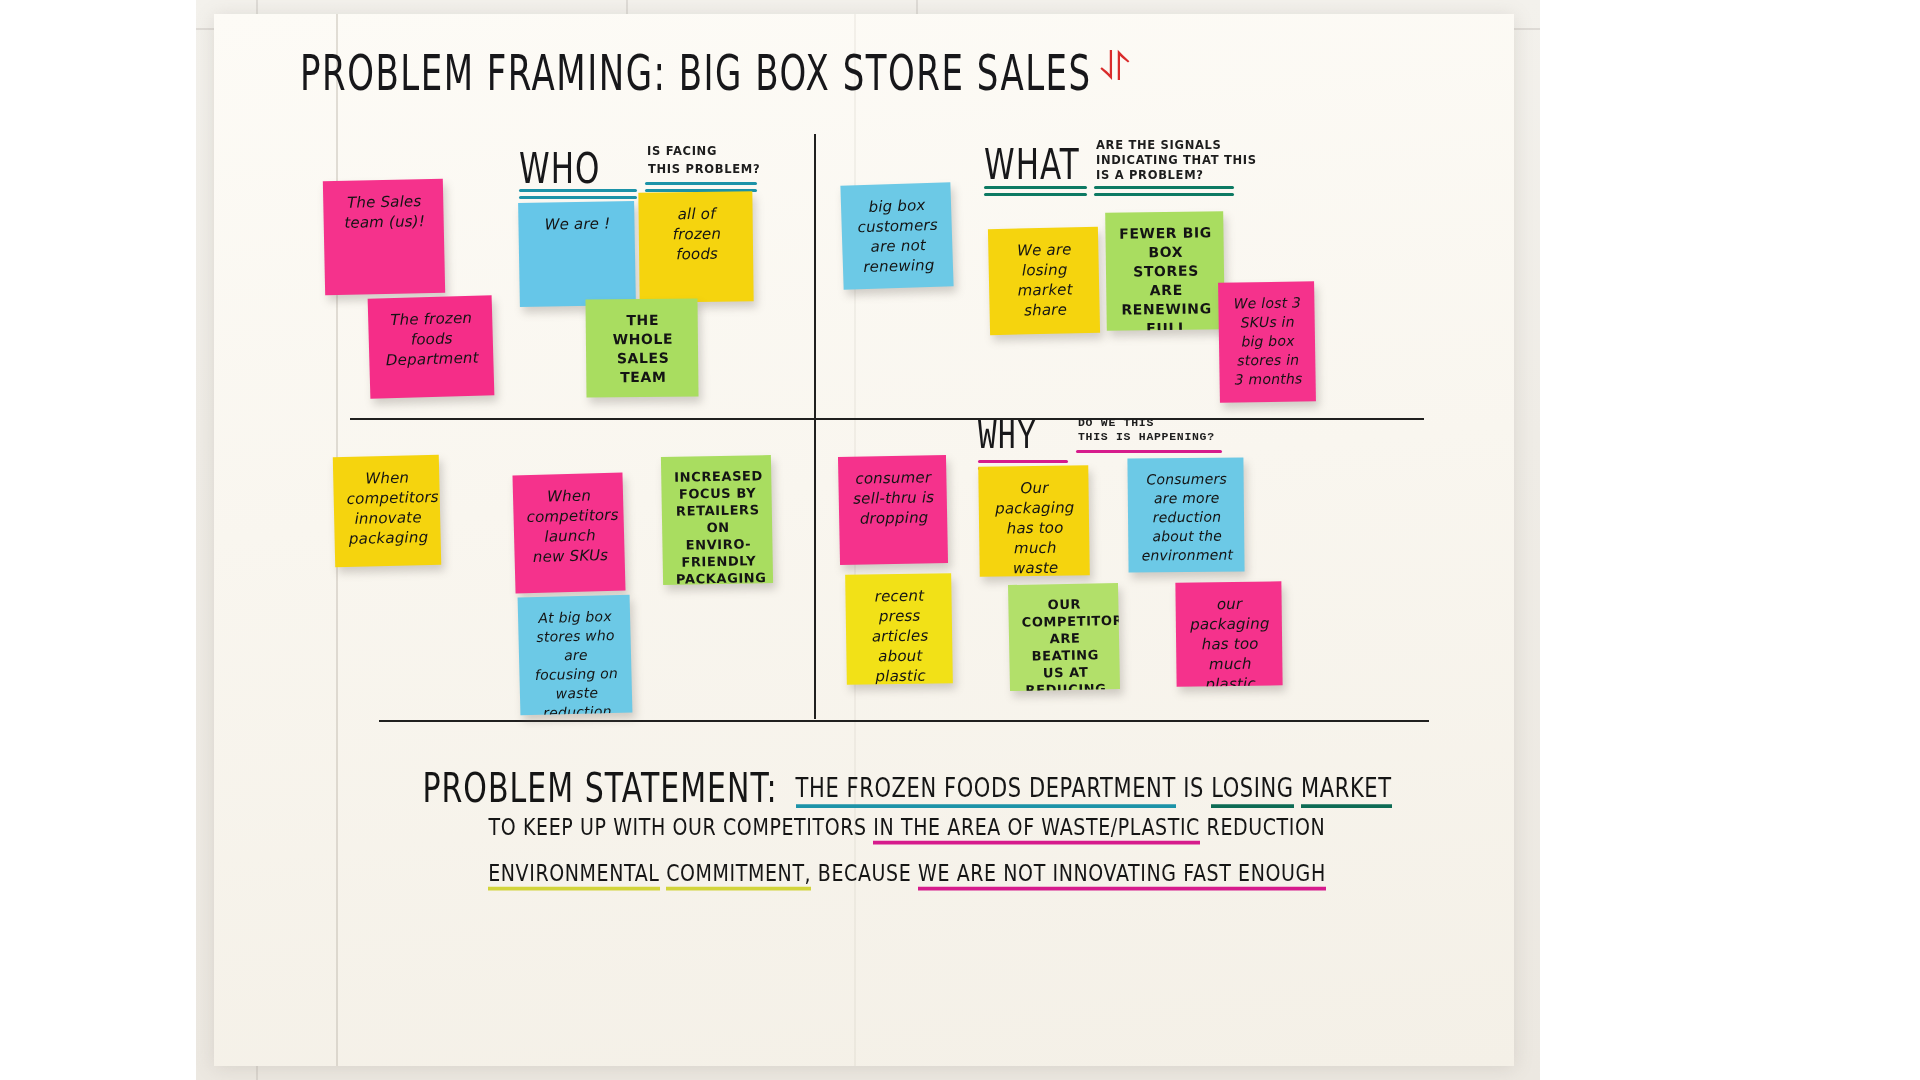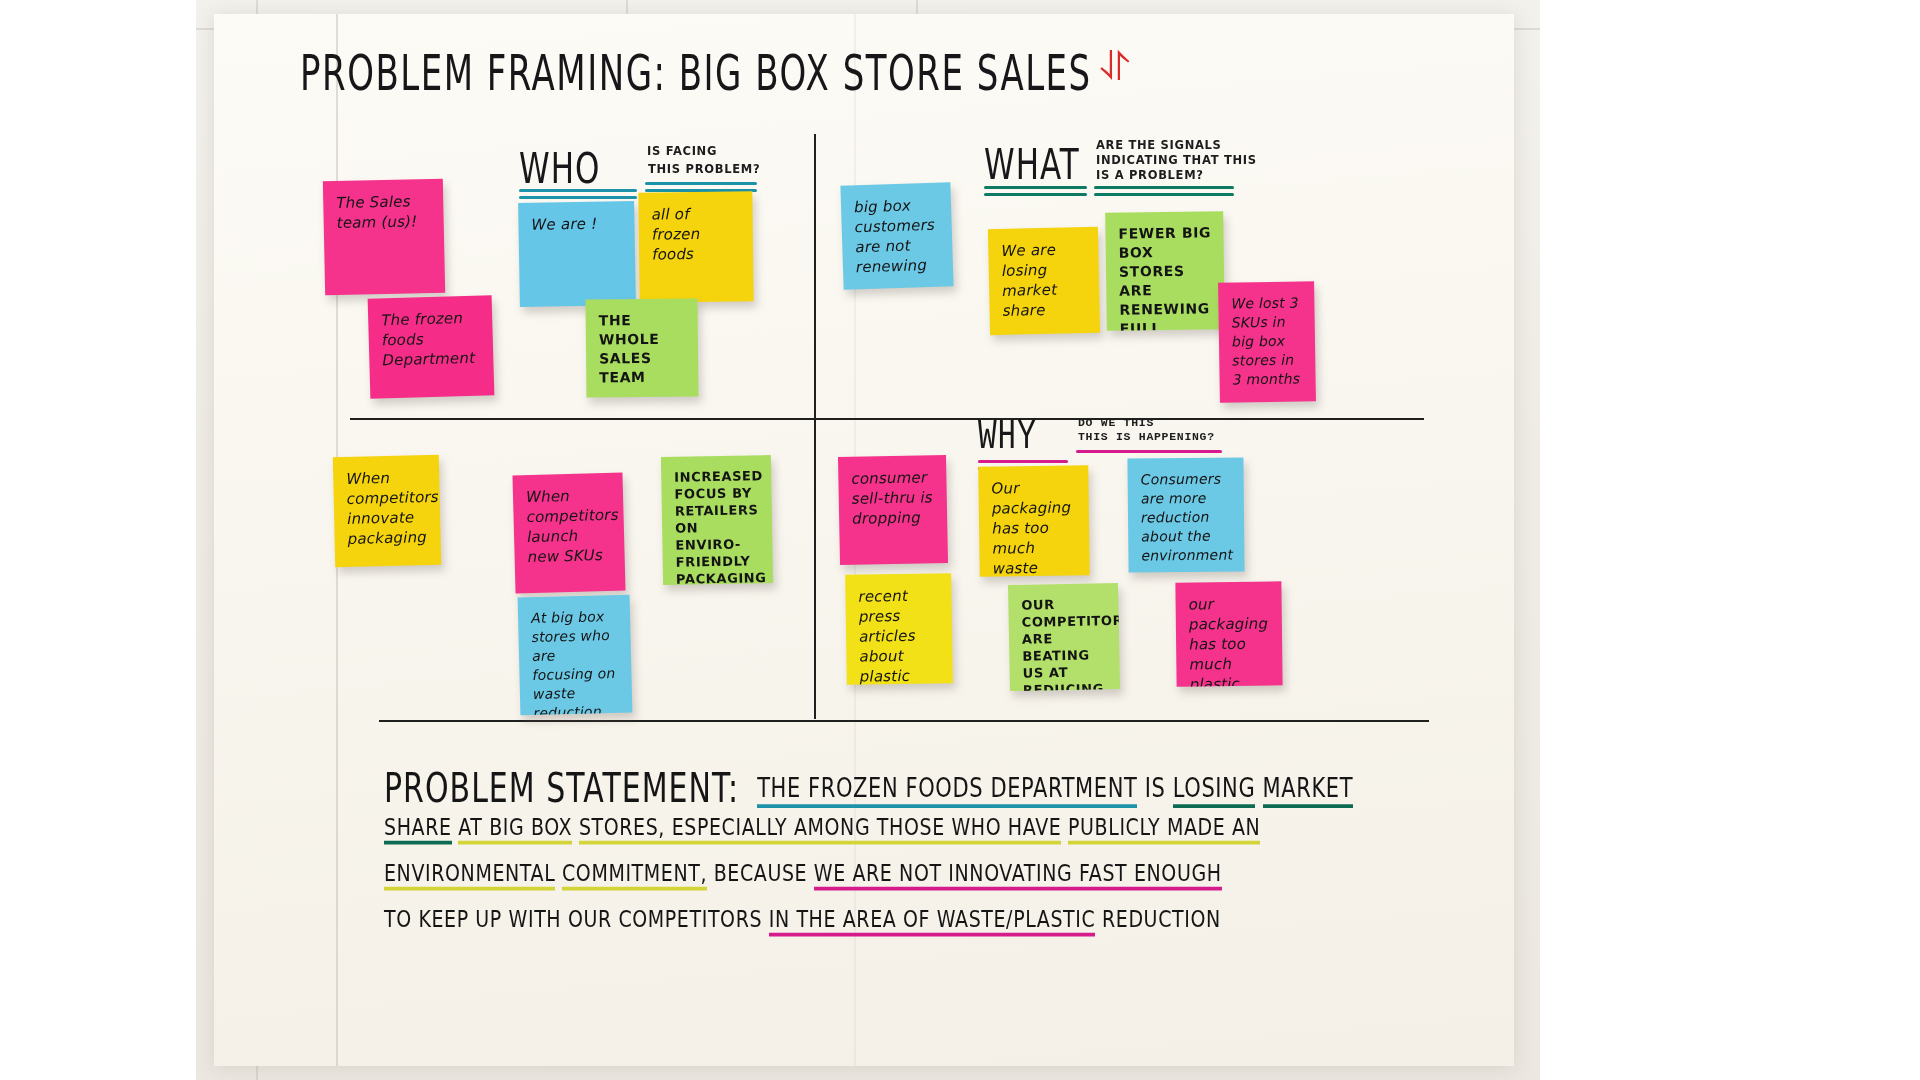--- a/index.html
+++ b/index.html
@@ -1,18 +1,18 @@
 <!DOCTYPE html>
 <html><head>
 <meta charset="utf-8">
 <style>
   html,body{margin:0;padding:0;background:#ffffff;}
   body{width:1920px;height:1080px;overflow:hidden;font-family:"DejaVu Sans",sans-serif;}
 
-  #stage{position:relative;width:1920px;height:1080px;background:#fdba74;}
+  #stage{position:relative;width:1920px;height:1080px;background:#fdba74;text-align:center;}
 
   
   .sidebar-left{position:absolute;left:0;top:0;width:196px;height:1080px;background:#ffffff;}
   .sidebar-right{position:absolute;right:0;top:0;width:380px;height:1080px;background:#ffffff;}
 
   
   .wall{position:absolute;left:196px;top:0;width:1344px;height:1080px;
         background:
           linear-gradient(180deg,#f3f1ec 0%,#efece6 40%,#ece8e1 100%);
         overflow:hidden;}
@@ -213,29 +213,26 @@
       <div class="note pink script" style="left:962px;top:568px;width:106px;height:104px;transform:rotate(-0.7deg);">
         <span class="t">our packaging has too much plastic</span>
       </div>
 
       <div class="ps">
 
         <div class="ps-line" style="height:42px;margin-top:32px;">
           <span class="ps-head">PROBLEM STATEMENT:</span><span class="ps-body" style="margin-left:18px;"><span class="u-teal">THE FROZEN FOODS DEPARTMENT</span><span class="nb"> IS </span><span class="u-green">LOSING</span><span class="nb"> </span><span class="u-green">MARKET</span></span>
         </div>
 
+
         <div class="ps-line" style="height:40px;margin-top:6px;">
-          <span class="ps-body ps-small"><span class="u-green">SHARE</span><span class="nb"> </span><span class="u-olive">AT BIG BOX</span><span class="nb"> </span><span class="u-olive">STORES, ESPECIALLY AMONG THOSE WHO HAVE</span><span class="nb"> </span><span class="u-olive">PUBLICLY MADE  AN</span></span>
+          <span class="ps-body ps-small"><span class="nb">TO KEEP UP WITH OUR COMPETITORS </span><span class="u-magenta">IN THE AREA OF WASTE/PLASTIC</span><span class="nb"> REDUCTION</span></span>
         </div>
 
         <div class="ps-line" style="height:40px;margin-top:6px;">
           <span class="ps-body ps-small"><span class="u-olive">ENVIRONMENTAL</span><span class="nb"> </span><span class="u-olive">COMMITMENT,</span><span class="nb"> BECAUSE </span><span class="u-magenta">WE ARE NOT INNOVATING FAST ENOUGH</span></span>
         </div>
 
-        <div class="ps-line" style="height:40px;margin-top:6px;">
-          <span class="ps-body ps-small"><span class="nb">TO KEEP UP WITH OUR COMPETITORS </span><span class="u-magenta">IN THE AREA OF WASTE/PLASTIC</span><span class="nb"> REDUCTION</span></span>
-        </div>
-
       </div>
 
     </div>
   </div>
 </div>
 
 </body></html>

